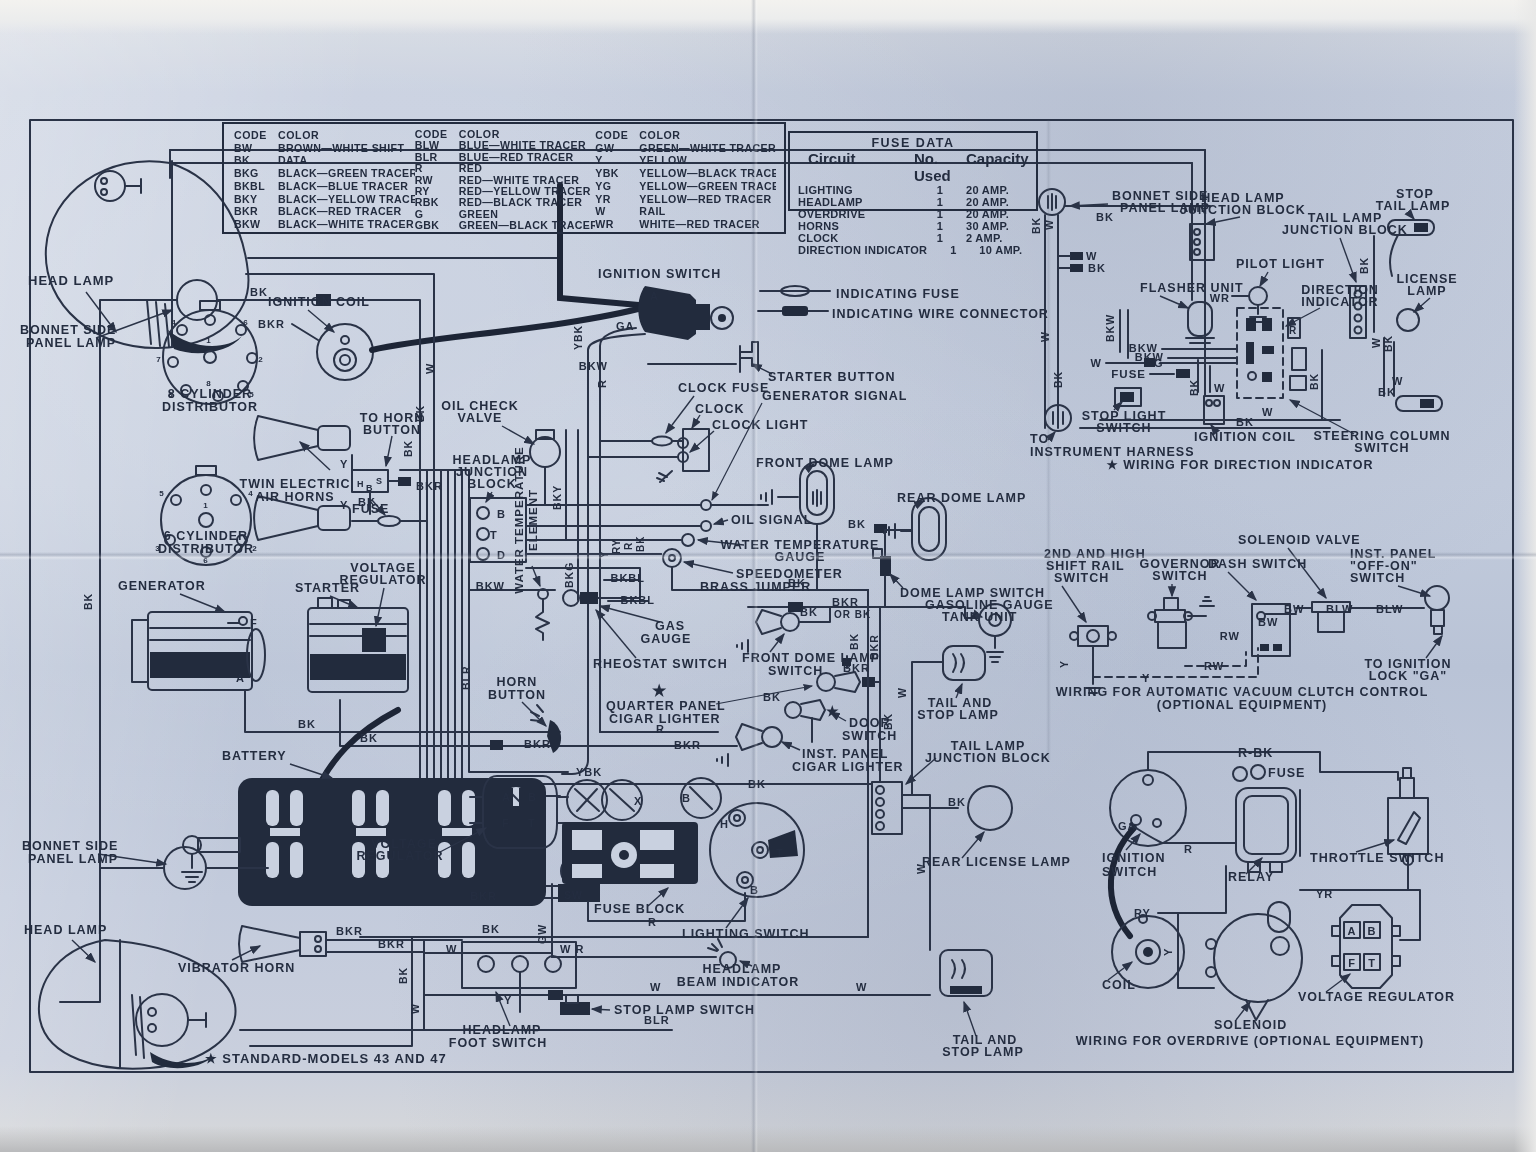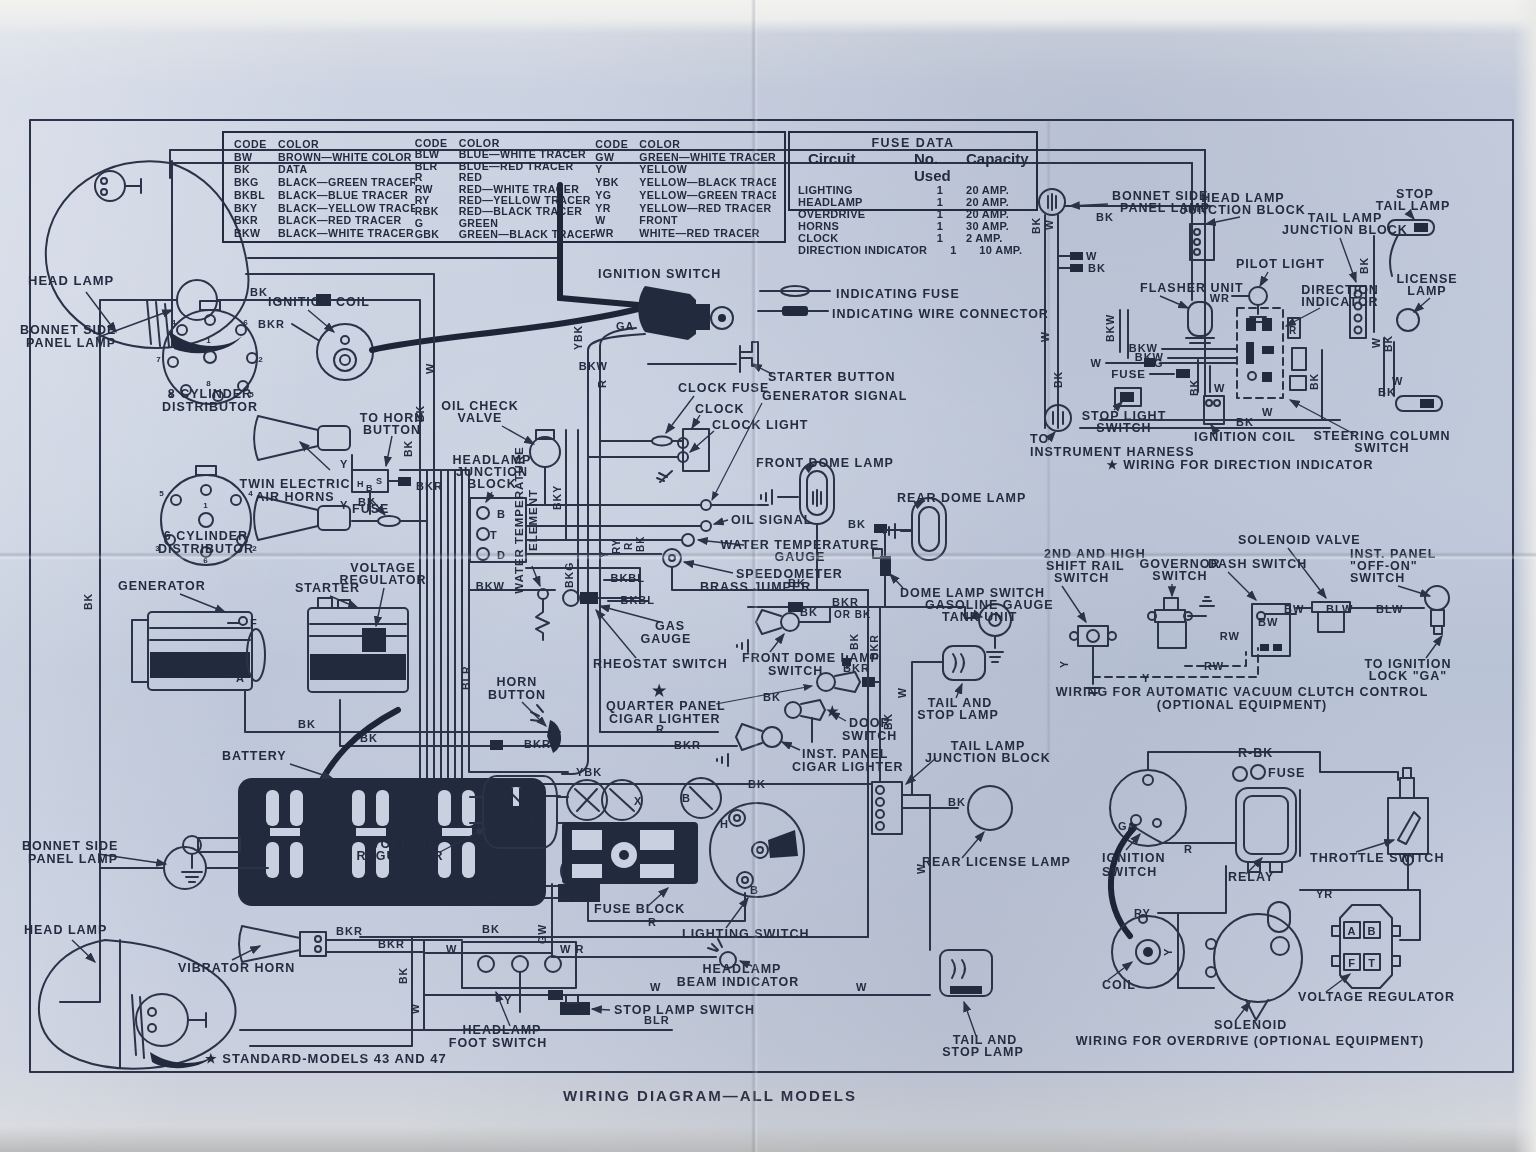--- a/index.html
+++ b/index.html
@@ -28,21 +28,21 @@
   svg{position:absolute;left:0;top:0;}
   svg text{font-family:"Liberation Sans",sans-serif;font-weight:700;fill:#242d40;letter-spacing:1px;}
   .w{stroke:#2a3347;stroke-width:2;fill:none;stroke-linecap:round;stroke-linejoin:round;}
   .wt{stroke:#1d2536;stroke-width:6;fill:none;stroke-linecap:round;}
   .f{fill:#222b3d;stroke:none;}
   .d{stroke-dasharray:7 5;}
   .ld{stroke:#2a3347;stroke-width:1.4;fill:none;}
   .thin{stroke-width:1.2;}
   
   .box{position:absolute;border:2px solid #232c3f;color:#232c3f;background:transparent;}
-  #code-box{left:222px;top:131px;width:564px;height:112px;display:flex;padding:5px 8px 3px 10px;box-sizing:border-box;}
+  #code-box{left:222px;top:122px;width:564px;height:112px;display:flex;padding:5px 8px 3px 10px;box-sizing:border-box;}
   .wc-col{flex:1 1 0;overflow:hidden;}
   .wc-row{display:flex;font-size:10.6px;font-weight:bold;letter-spacing:.4px;line-height:12.7px;white-space:nowrap;}
   .wc-col:nth-child(2) .wc-row{line-height:11.4px;}
   .wc-code{width:44px;flex:none;}
   .wc-head{letter-spacing:.6px;}
   #fuse-box{left:788px;top:131px;width:250px;height:80px;padding:3px 8px;box-sizing:border-box;}
   .fuse-title{text-align:center;font-size:12.5px;font-weight:bold;letter-spacing:1.5px;}
   .fuse-head{display:grid;grid-template-columns:1fr 52px 62px;font-size:15px;font-weight:bold;}
   .fuse-head span:nth-child(1){padding-left:10px;}
   .fuse-rows .fuse-row{display:grid;grid-template-columns:1fr 52px 62px;font-size:11px;font-weight:bold;line-height:12.1px;letter-spacing:.3px;white-space:nowrap;}
@@ -943,21 +943,21 @@
   </svg>
 
   <div class="box" id="code-box">
     <div class="wc-col">
         <div class="wc-row wc-head">
           <span class="wc-code">CODE</span>
           <span>COLOR</span>
         </div>
         <div class="wc-row">
           <span class="wc-code">BW</span>
-          <span>BROWN—WHITE COLOR</span>
+          <span>BROWN—WHITE SHIFT</span>
         </div>
         <div class="wc-row">
           <span class="wc-code">BK</span>
           <span>DATA</span>
         </div>
         <div class="wc-row">
           <span class="wc-code">BKG</span>
           <span>BLACK—GREEN TRACER</span>
         </div>
         <div class="wc-row">
@@ -1035,21 +1035,21 @@
         <div class="wc-row">
           <span class="wc-code">YG</span>
           <span>YELLOW—GREEN TRACER</span>
         </div>
         <div class="wc-row">
           <span class="wc-code">YR</span>
           <span>YELLOW—RED TRACER</span>
         </div>
         <div class="wc-row">
           <span class="wc-code">W</span>
-          <span>FRONT</span>
+          <span>RAIL</span>
         </div>
         <div class="wc-row">
           <span class="wc-code">WR</span>
           <span>WHITE—RED TRACER</span>
         </div>
       </div>
   </div>
 
   <div class="box" id="fuse-box">
     <div class="fuse-title">FUSE DATA</div>
@@ -1085,21 +1085,20 @@
           <span>2 AMP.</span>
         </div>
         <div class="fuse-row">
           <span>DIRECTION INDICATOR</span>
           <span>1</span>
           <span>10 AMP.</span>
         </div>
       </div>
   </div>
 
-  <div class="caption">WIRING DIAGRAM—ALL MODELS</div>
 
   <div class="edge-top"></div>
   <div class="edge-bottom"></div>
   <div class="edge-right"></div>
   <div class="crease-h"></div>
   <div class="crease-v"></div>
   <div class="crease-v2"></div>
 </div>
 
 </body></html>

